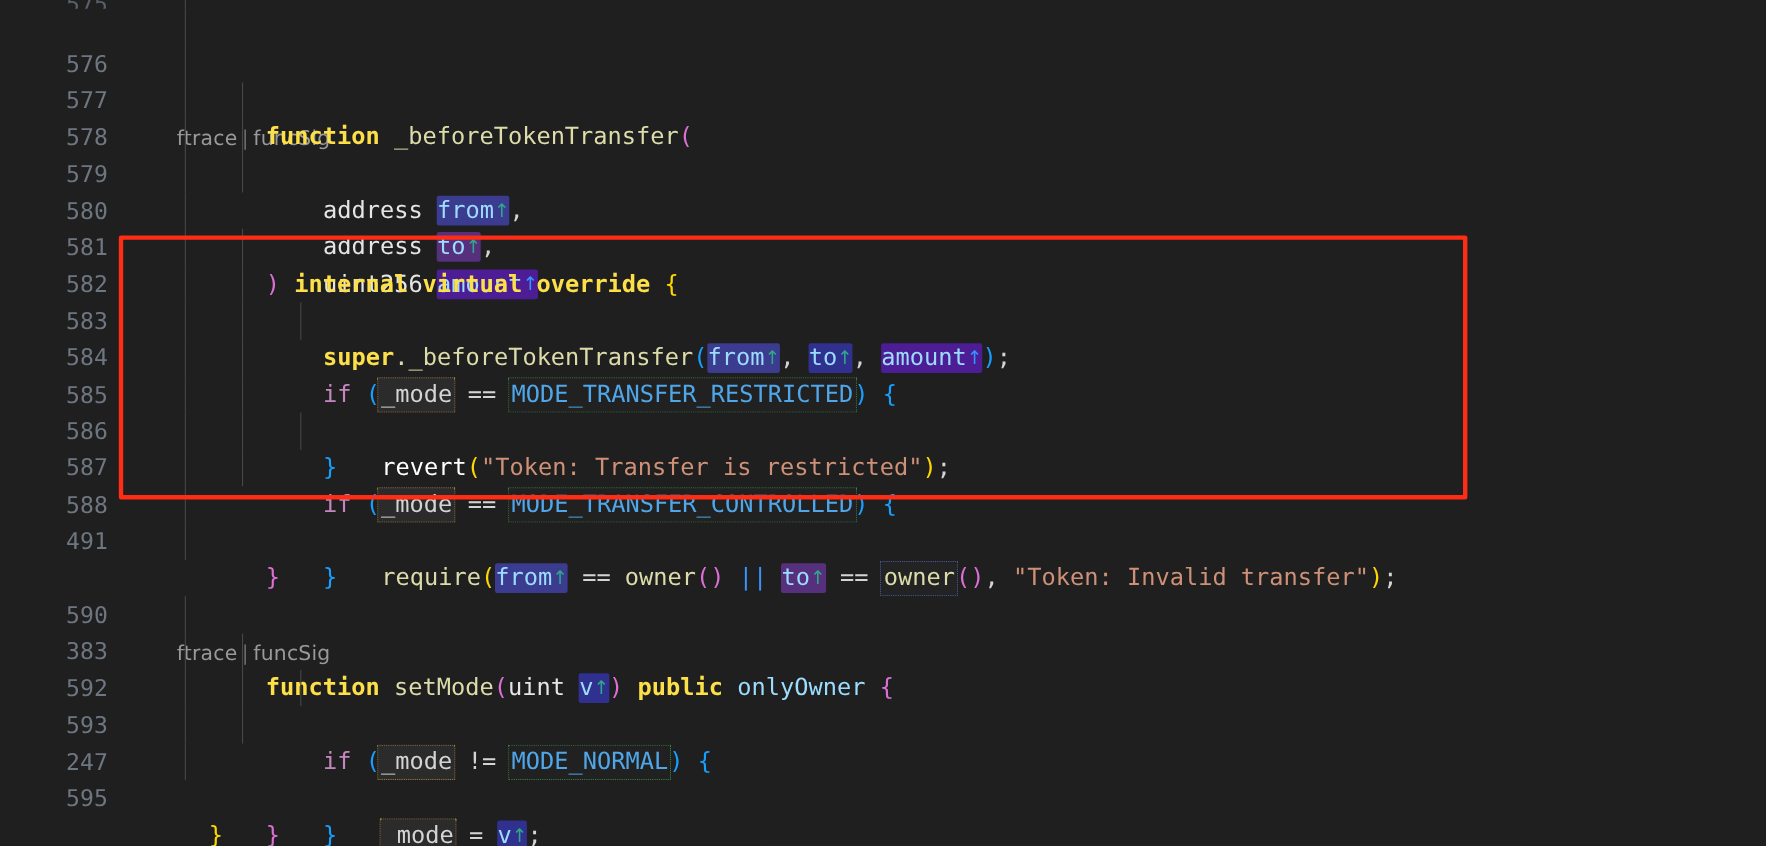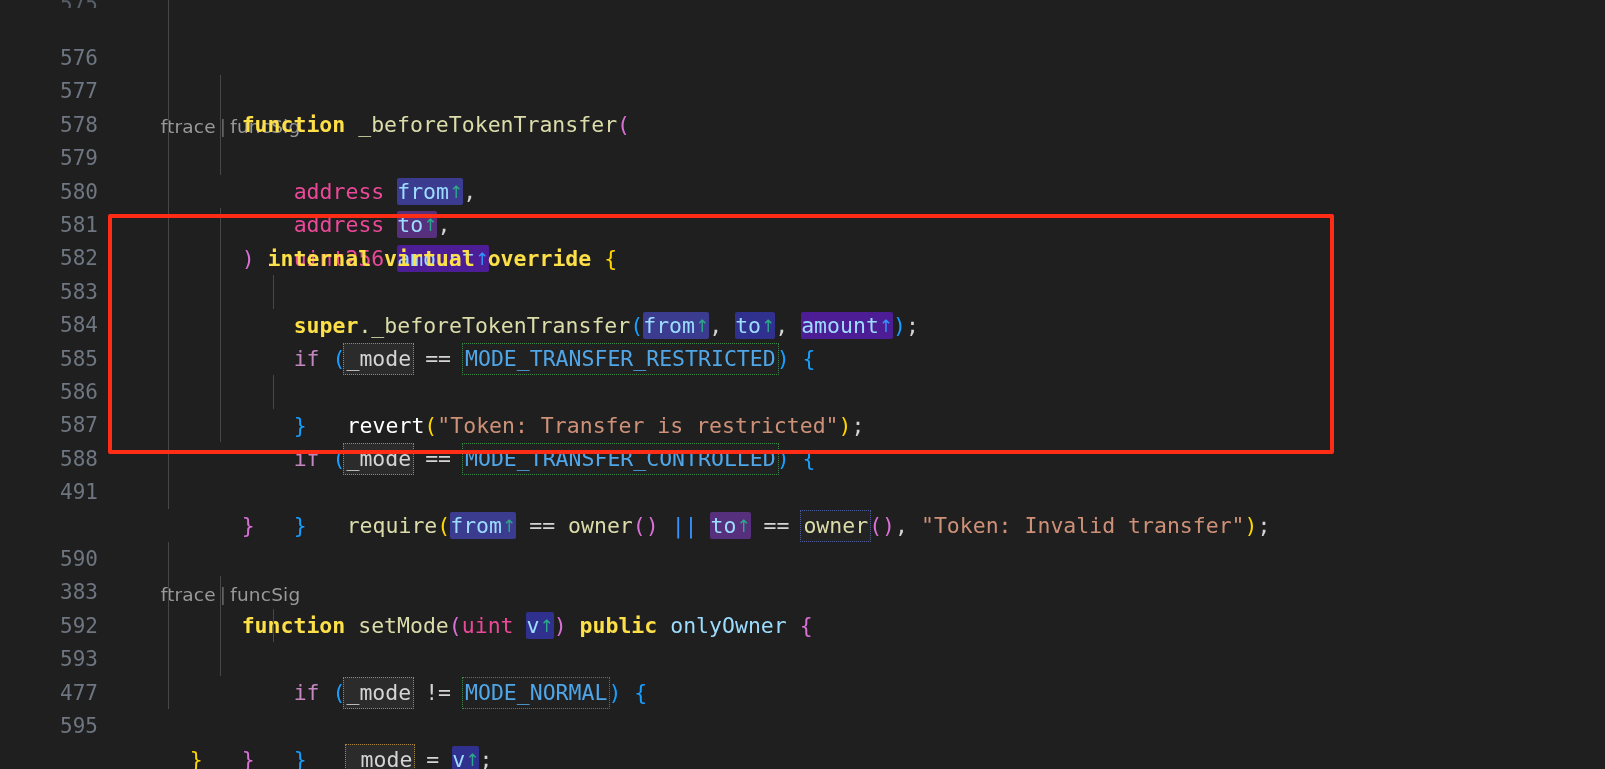--- a/index.html
+++ b/index.html
@@ -70,21 +70,21 @@
     font-size: 18.5px;
     color: #999999;
     letter-spacing: 0.2px;
   }
   .lens .sep { color: #6a6a6a; padding: 0 4px; }
 
   
   .kw       { color: #fde047; font-weight: bold; }   
   .ctrl     { color: #c586c0; }   
   .fn       { color: #dcdcaa; }   
-  .type     { color: #ec4899; text-align: right; }   
+  .type     { color: #e5e5e5; text-align: right; }   
   .var      { color: #9cdcfe; }   
   .const    { color: #4fa6e8; }   
   .str      { color: #ce9178; }   
   .op       { color: #d4d4d4; }   
   .punct    { color: #d4d4d4; }
   .semi     { color: #d4d4d4; }
   .blue     { color: #3794ff; }
   .revert   { color: #ffffff; }
 
   
@@ -338,21 +338,21 @@
   <div class="row">
     <div class="gutter">593</div>
     <div class="codecol">
       <span class="guide" style="left:56px;"></span>
       <span class="guide" style="left:108px;"></span>
       <span style="padding-left:104px;"></span><span class="b3">}</span>
     </div>
   </div>
 
   <div class="row">
-    <div class="gutter">477</div>
+    <div class="gutter">247</div>
     <div class="codecol">
       <span class="guide" style="left:56px;"></span>
       <span style="padding-left:52px;"></span><span class="b2">}</span>
     </div>
   </div>
 
   <div class="row">
     <div class="gutter">595</div>
     <div class="codecol">
       <span class="b1">}</span>

